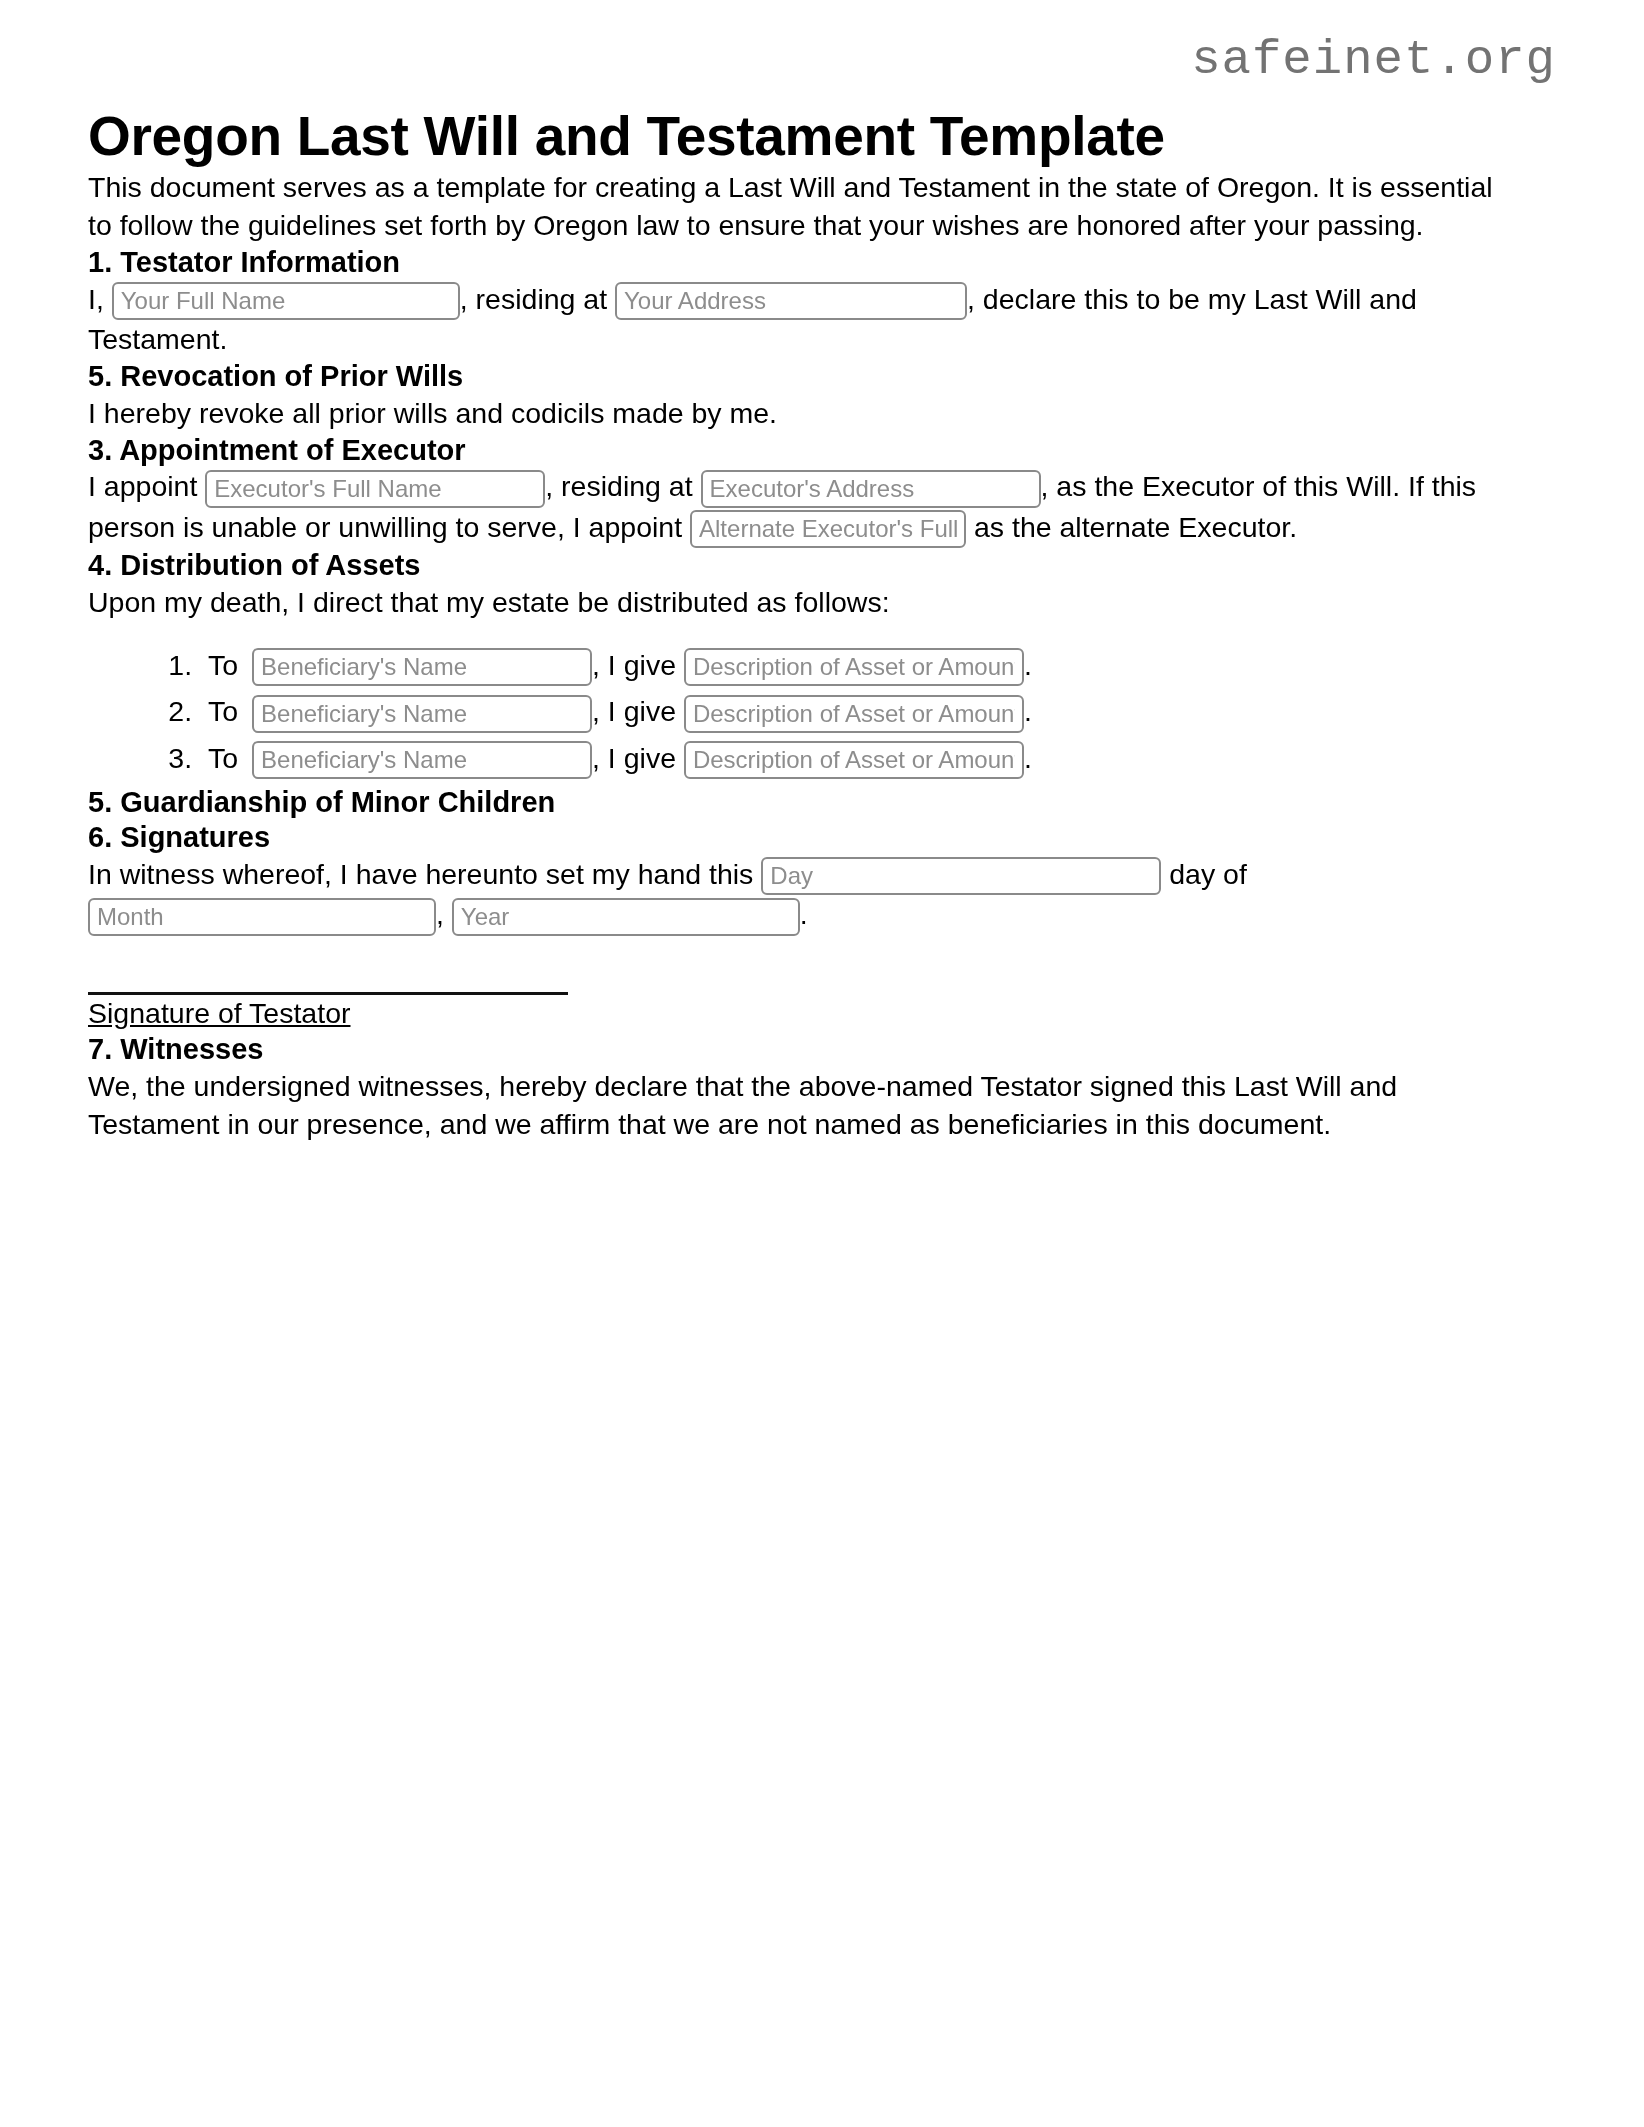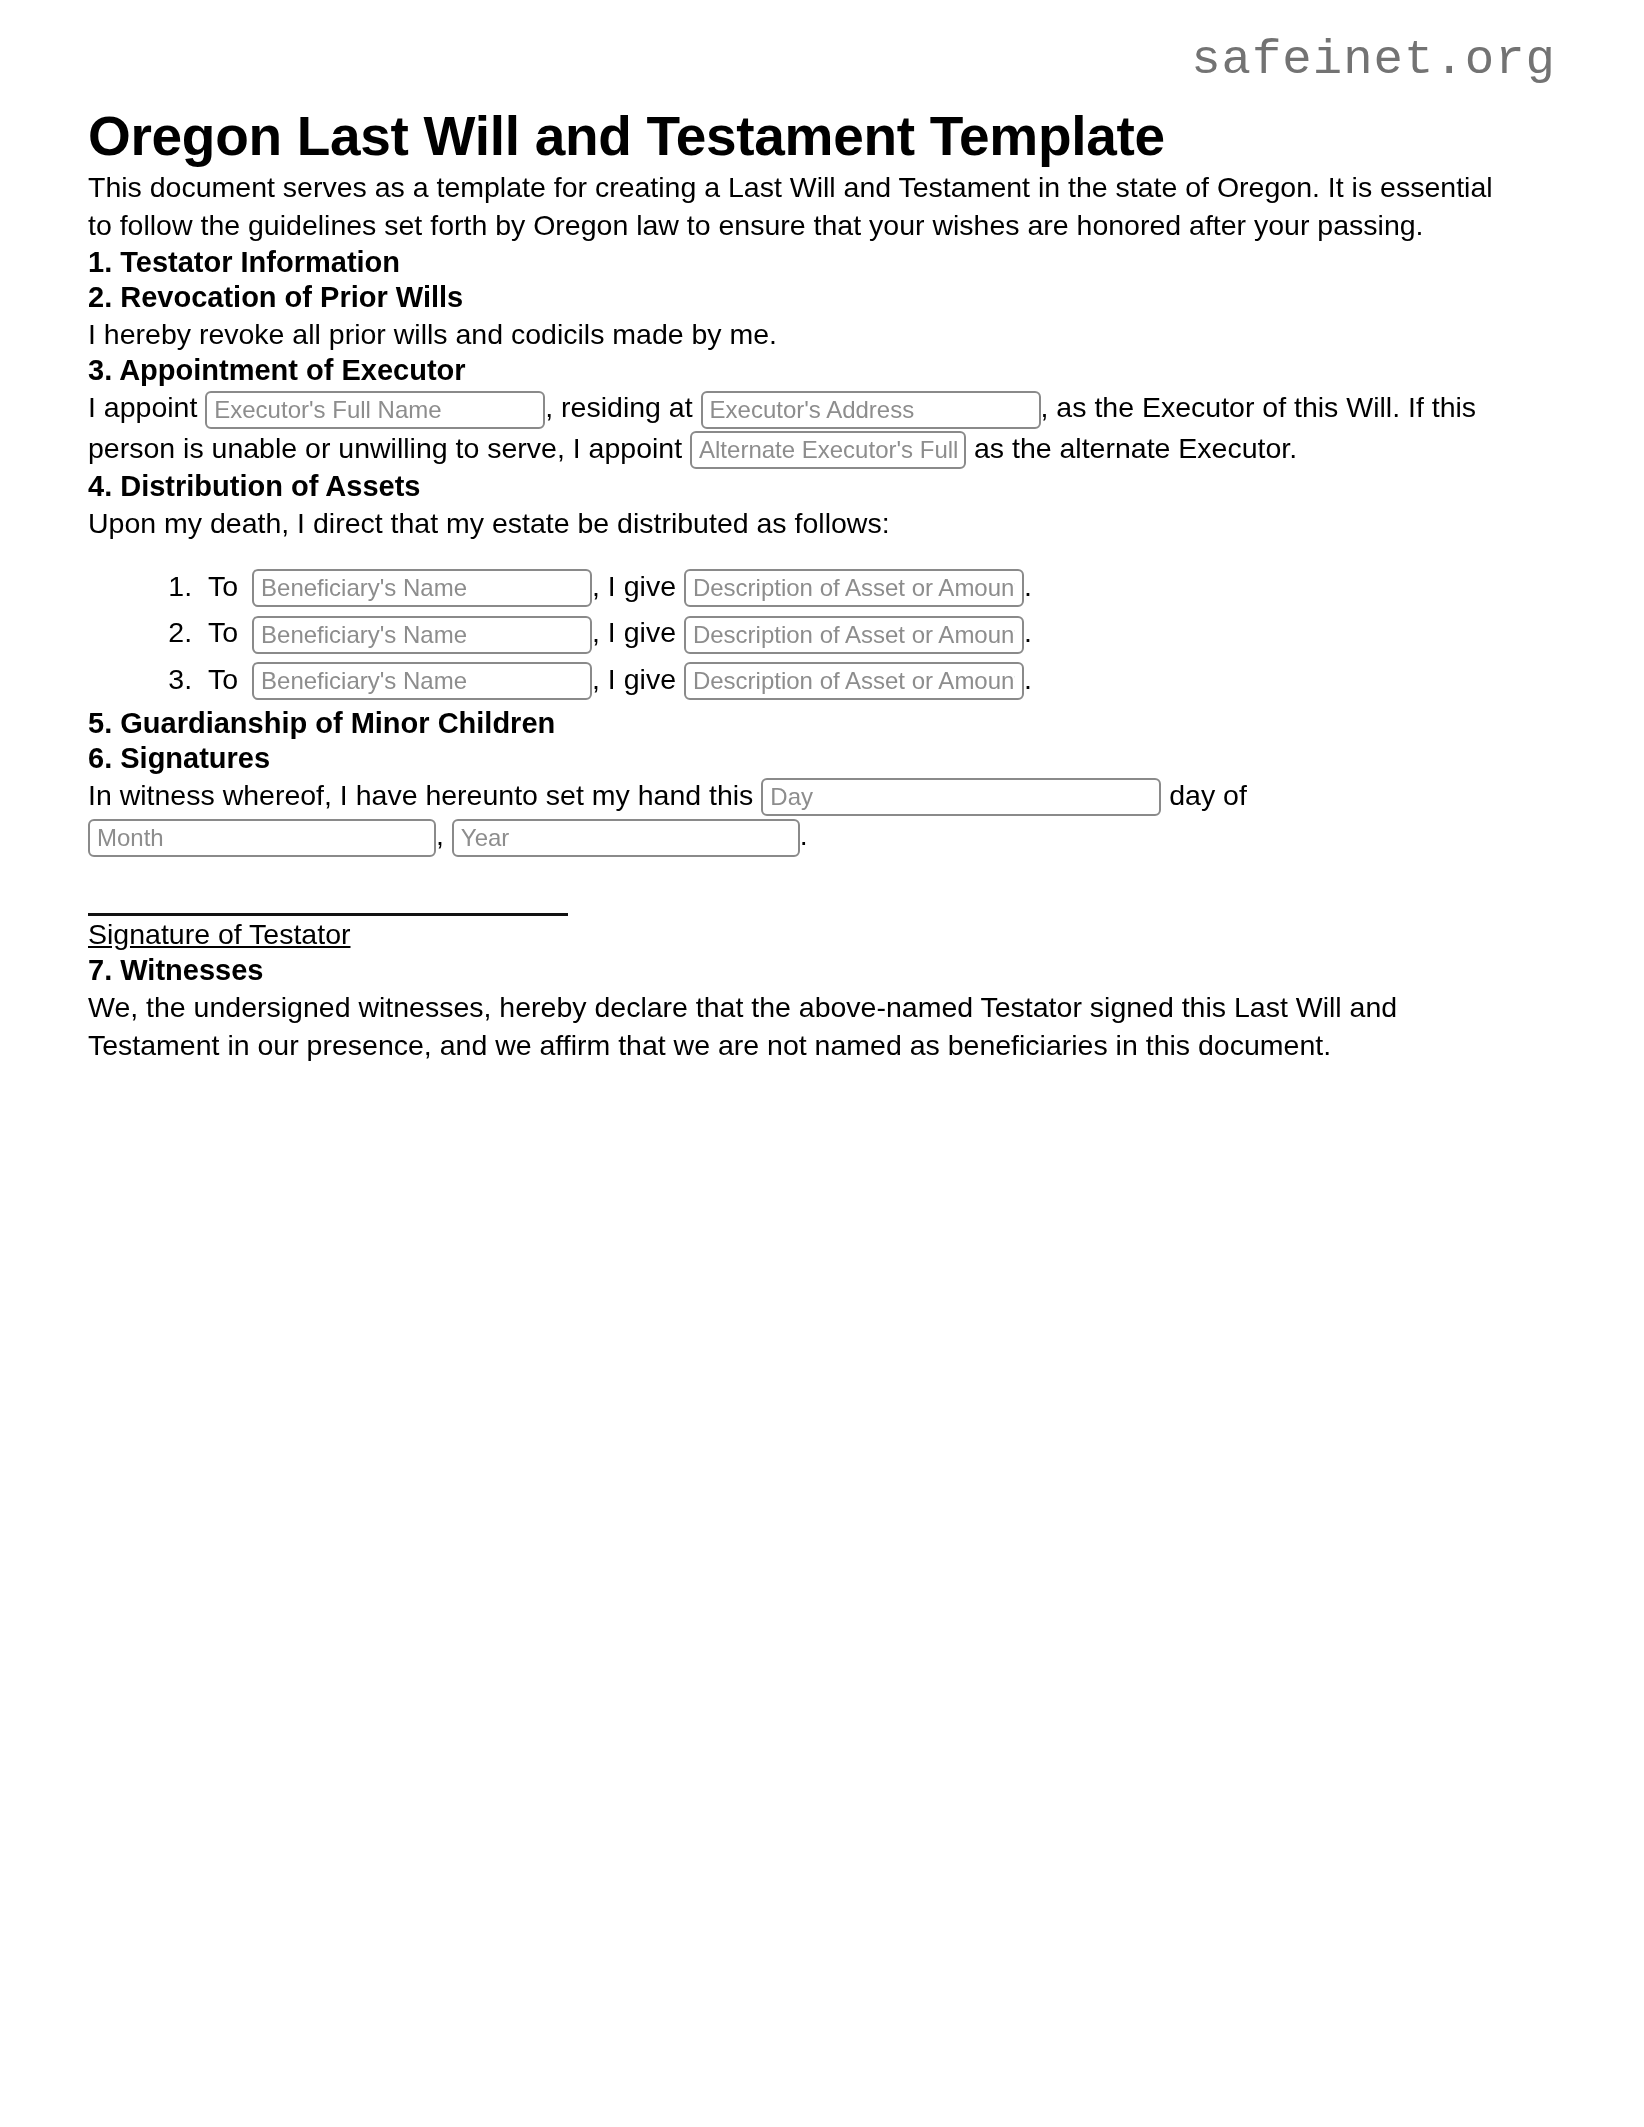--- a/index.html
+++ b/index.html
@@ -126,22 +126,25 @@
 
 <div class="page">
 
   <div class="watermark">safeinet.org</div>
 
   <h1 class="doc-title">Oregon Last Will and Testament Template</h1>
 
   <p class="para intro">This document serves as a template for creating a Last Will and Testament in the state of Oregon. It is essential to follow the guidelines set forth by Oregon law to ensure that your wishes are honored after your passing.</p>
 
   <h2 class="sec-title sec-1-title">1. Testator Information</h2>
+  <p class="para sec-body lineflow"><span class="inline-txt">I,</span>
+    <input class="fld w-name" type="text" placeholder="Your Full Name" style=""><span class="inline-txt">, residing at</span>
+    <input class="fld w-addr" type="text" placeholder="Your Address" style=""><span class="inline-txt">, declare this to be my Last Will and Testament.</span></p>
 
-  <h2 class="sec-title sec-gap">2. Revocation of Prior Wills</h2>
+  <h2 class="sec-title sec-gap">5. Revocation of Prior Wills</h2>
   <p class="para sec-body">I hereby revoke all prior wills and codicils made by me.</p>
 
   <h2 class="sec-title sec-gap">3. Appointment of Executor</h2>
   <p class="para sec-body lineflow"><span class="inline-txt">I appoint</span>
     <input class="fld w-exname" type="text" placeholder="Executor's Full Name" style=""><span class="inline-txt">, residing at</span>
     <input class="fld w-exaddr" type="text" placeholder="Executor's Address" style=""><span class="inline-txt">, as the Executor of this Will. If this person is unable or unwilling to serve, I appoint</span>
     <input class="fld w-altex" type="text" placeholder="Alternate Executor's Full Name" style=""> <span class="inline-txt">as the alternate Executor.</span></p>
 
   <h2 class="sec-title sec-gap">4. Distribution of Assets</h2>
   <p class="para sec-body">Upon my death, I direct that my estate be distributed as follows:</p>

